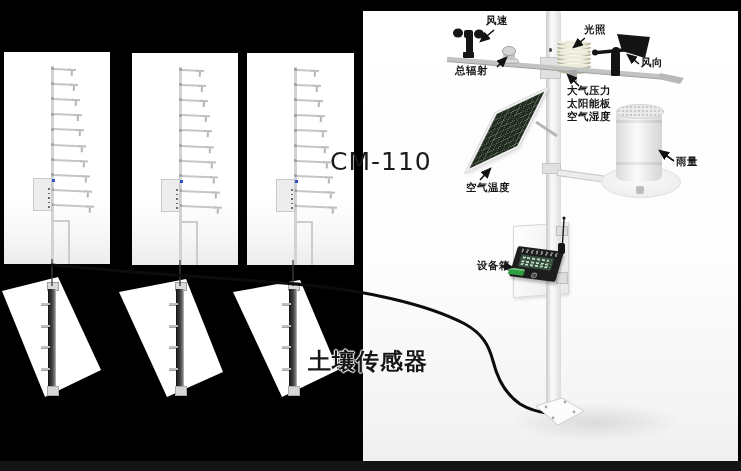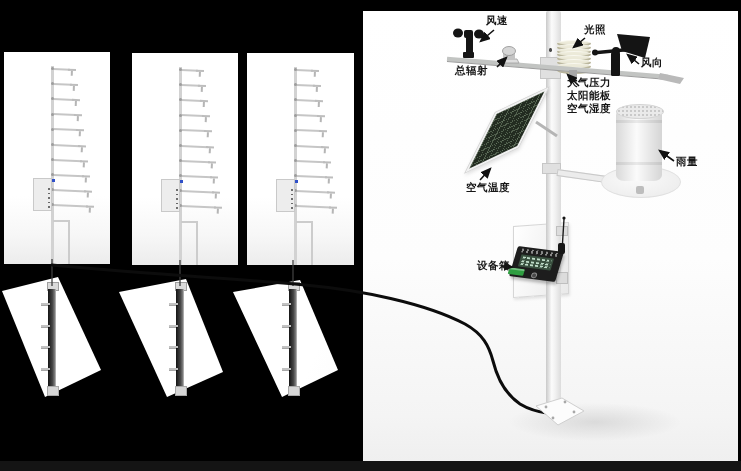--- a/index.html
+++ b/index.html
@@ -489,24 +489,26 @@
     <line x1="579" y1="86" x2="568" y2="75" stroke="#111" stroke-width="1.6" marker-end="url(#ah)"></line>
     <line x1="480" y1="180" x2="490" y2="169" stroke="#111" stroke-width="1.6" marker-end="url(#ah)"></line>
     <line x1="674" y1="161" x2="660" y2="151" stroke="#111" stroke-width="1.6" marker-end="url(#ah)"></line>
     <line x1="501" y1="266" x2="512" y2="267" stroke="#111" stroke-width="1.4" marker-end="url(#ah)"></line>
   </svg>
 
   <div class="cjk" style="left:486px;top:14px;">风速</div>
   <div class="cjk" style="left:584px;top:23px;">光照</div>
   <div class="cjk" style="left:641px;top:56px;">风向</div>
   <div class="cjk" style="left:455px;top:64px;">总辐射</div>
-  <div class="cjk" style="left:567px;top:76px;">
+  <div class="cjk" style="left:567px;top:84px;">
     <div>大气压力</div>
     <div>太阳能板</div>
     <div>空气湿度</div>
   </div>
   <div class="cjk" style="left:466px;top:181px;">空气温度</div>
   <div class="cjk" style="left:676px;top:155px;">雨量</div>
   <div class="cjk" style="left:477px;top:259px;">设备箱</div>
 
+  <div class="model-label">CM-110</div>
+  <div class="soil-label">土壤传感器</div>
 
   <div class="bottom-strip"></div>
 </div>
 
 </body></html>

